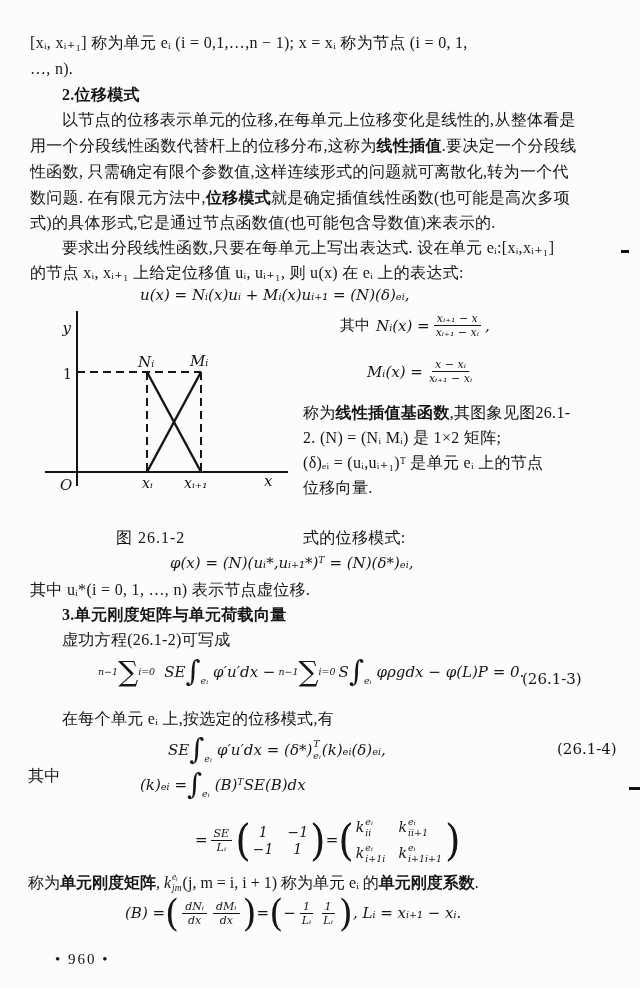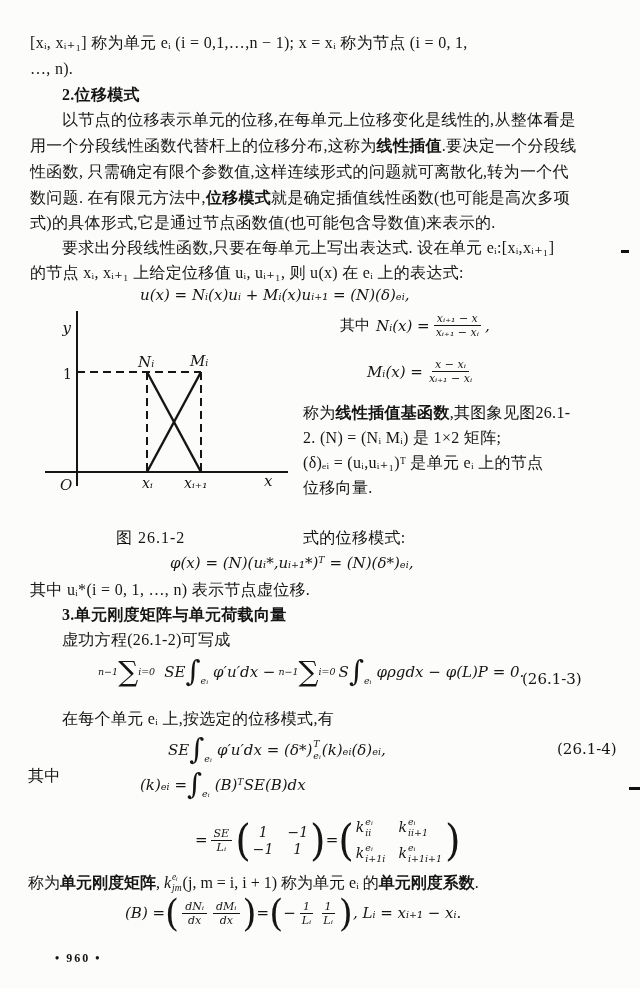--- a/index.html
+++ b/index.html
@@ -21,21 +21,21 @@
   .sum .slim{font-size:9.5px; font-style:italic; line-height:1.25;}
   .sum .ssym{font-size:28px; font-style:normal; line-height:1;}
   .int{font-size:29px; font-style:normal; line-height:1;}
   .isub{font-size:9.5px; font-style:italic; display:inline-block; transform:translateY(9px); margin:0 5px 0 0;}
   .supsub{display:inline-flex; flex-direction:column; align-items:flex-start; font-size:9.5px; line-height:1.2; margin:0 1px; vertical-align:middle;}
   .bp{font-size:40px; font-style:normal; font-weight:400; line-height:.85; transform:scaleY(1.05); display:inline-block;}
   .mat{display:inline-grid; grid-template-columns:auto auto; column-gap:14px; row-gap:1px; justify-items:center; font-size:14px; margin:0 2px;}
   .kmat{display:inline-grid; grid-template-columns:auto auto; column-gap:12px; row-gap:3px; margin:0 2px;}
   .kent{display:inline-flex; align-items:center; font-size:14px;}
   .tag{position:absolute; font-size:15px; white-space:nowrap; font-family:"DejaVu Serif",serif;}
-  .pageno{position:absolute; font-weight:700; font-size:12px; letter-spacing:2px;}
+  .pageno{position:absolute; font-weight:400; font-size:15px; letter-spacing:2px;}
   .artifact{position:absolute; background:#111;}
   svg text{font-family:"DejaVu Serif",serif; fill:#151515;}
 </style>
 </head>
 <body>
 
 <div class="page">
 
   <div class="line" style="left:30px; top:33px;">[xᵢ, xᵢ₊₁] 称为单元 eᵢ (i = 0,1,…,n − 1); x = xᵢ 称为节点 (i = 0, 1,</div>
   <div class="line" style="left:30px; top:59px;">…, n).</div>

